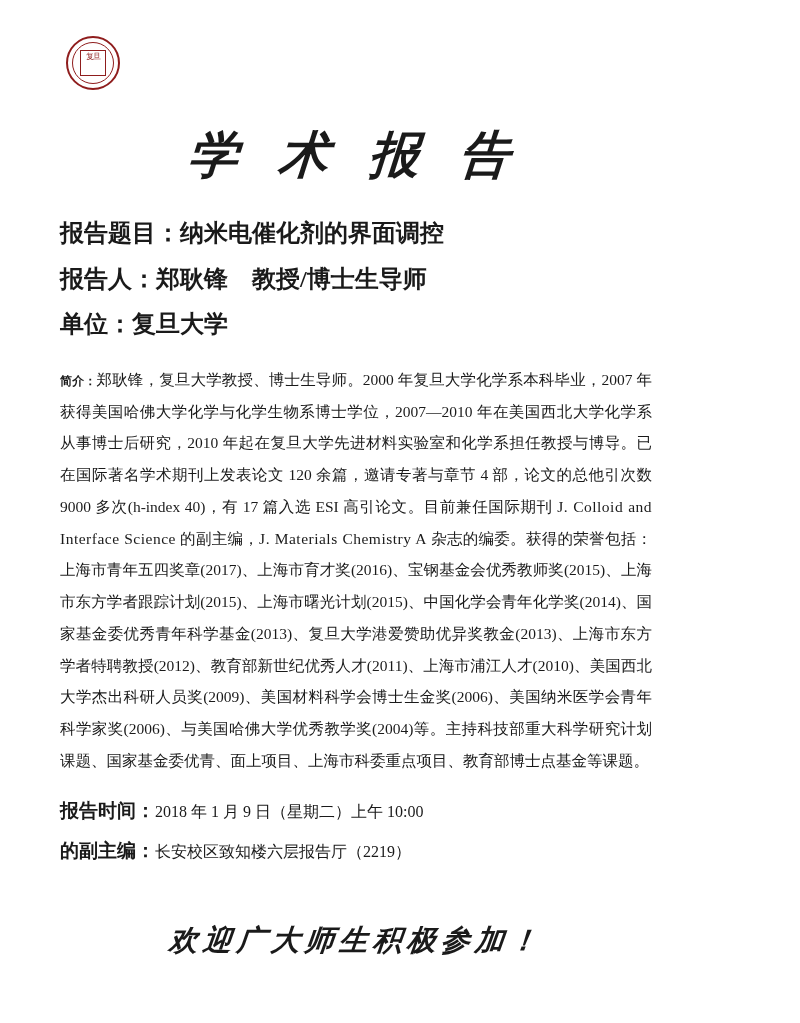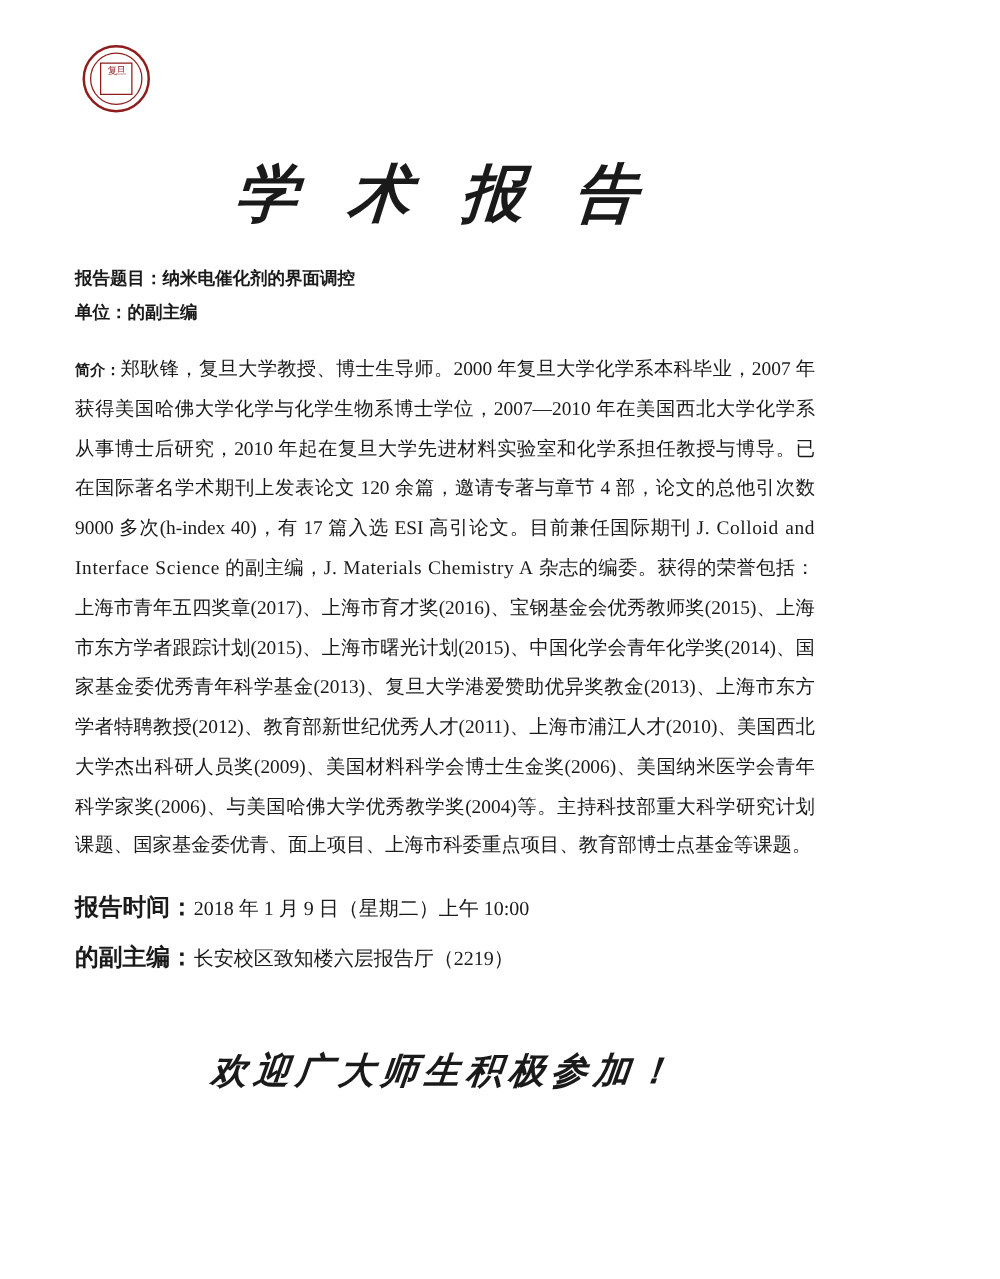--- a/index.html
+++ b/index.html
@@ -108,21 +108,21 @@
     margin: 22px 0 0 0;
     letter-spacing: 0.5px;
     font-family: "Liberation Serif", serif;
   }
 
   
   .fields {
     margin-top: 22px;
   }
   .field-row {
-    font-size: 14px;
+    font-size: 24px;
     line-height: 1.9;
     font-weight: 700;
     white-space: nowrap;
   }
   .field-row .val {
     font-weight: 700;
   }
   .field-row .spacer {
     display: inline-block;
     width: 24px;
@@ -181,21 +181,24 @@
     </div>
   </div>
 
   <div class="doc-title">学 术 报 告</div>
 
   <div class="fields">
     <div class="field-row">
       <span>报告题目：</span><span class="val">纳米电催化剂的界面调控</span>
     </div>
     <div class="field-row">
-      <span>单位：</span><span class="val">的副主编</span>
+      <span>报告人：</span><span class="val">郑耿锋</span><span class="spacer"></span><span class="val">教授/博士生导师</span>
+    </div>
+    <div class="field-row">
+      <span>单位：</span><span class="val">复旦大学</span>
     </div>
   </div>
 
   <div class="abstract">
     <span class="lead">简介：</span><span>郑耿锋，复旦大学教授、博士生导师。2000 年复旦大学化学系本科毕业，2007 年获得美国哈佛大学化学与化学生物系博士学位，2007—2010 年在美国西北大学化学系从事博士后研究，2010 年起在复旦大学先进材料实验室和化学系担任教授与博导。已在国际著名学术期刊上发表论文 120 余篇，邀请专著与章节 4 部，论文的总他引次数 9000 多次(h-index 40)，有 17 篇入选 ESI 高引论文。目前兼任国际期刊 </span><span class="en">J. Colloid and Interface Science</span><span> 的副主编，</span><span class="en">J. Materials Chemistry A</span><span> 杂志的编委。获得的荣誉包括：上海市青年五四奖章(2017)、上海市育才奖(2016)、宝钢基金会优秀教师奖(2015)、上海市东方学者跟踪计划(2015)、上海市曙光计划(2015)、中国化学会青年化学奖(2014)、国家基金委优秀青年科学基金(2013)、复旦大学港爱赞助优异奖教金(2013)、上海市东方学者特聘教授(2012)、教育部新世纪优秀人才(2011)、上海市浦江人才(2010)、美国西北大学杰出科研人员奖(2009)、美国材料科学会博士生金奖(2006)、美国纳米医学会青年科学家奖(2006)、与美国哈佛大学优秀教学奖(2004)等。主持科技部重大科学研究计划课题、国家基金委优青、面上项目、上海市科委重点项目、教育部博士点基金等课题。</span>
   </div>
 
   <div class="foot-fields">
     <div class="foot-row">
       <span class="lbl">报告时间：</span><span>2018 年 1 月 9 日（星期二）上午 10:00</span>

